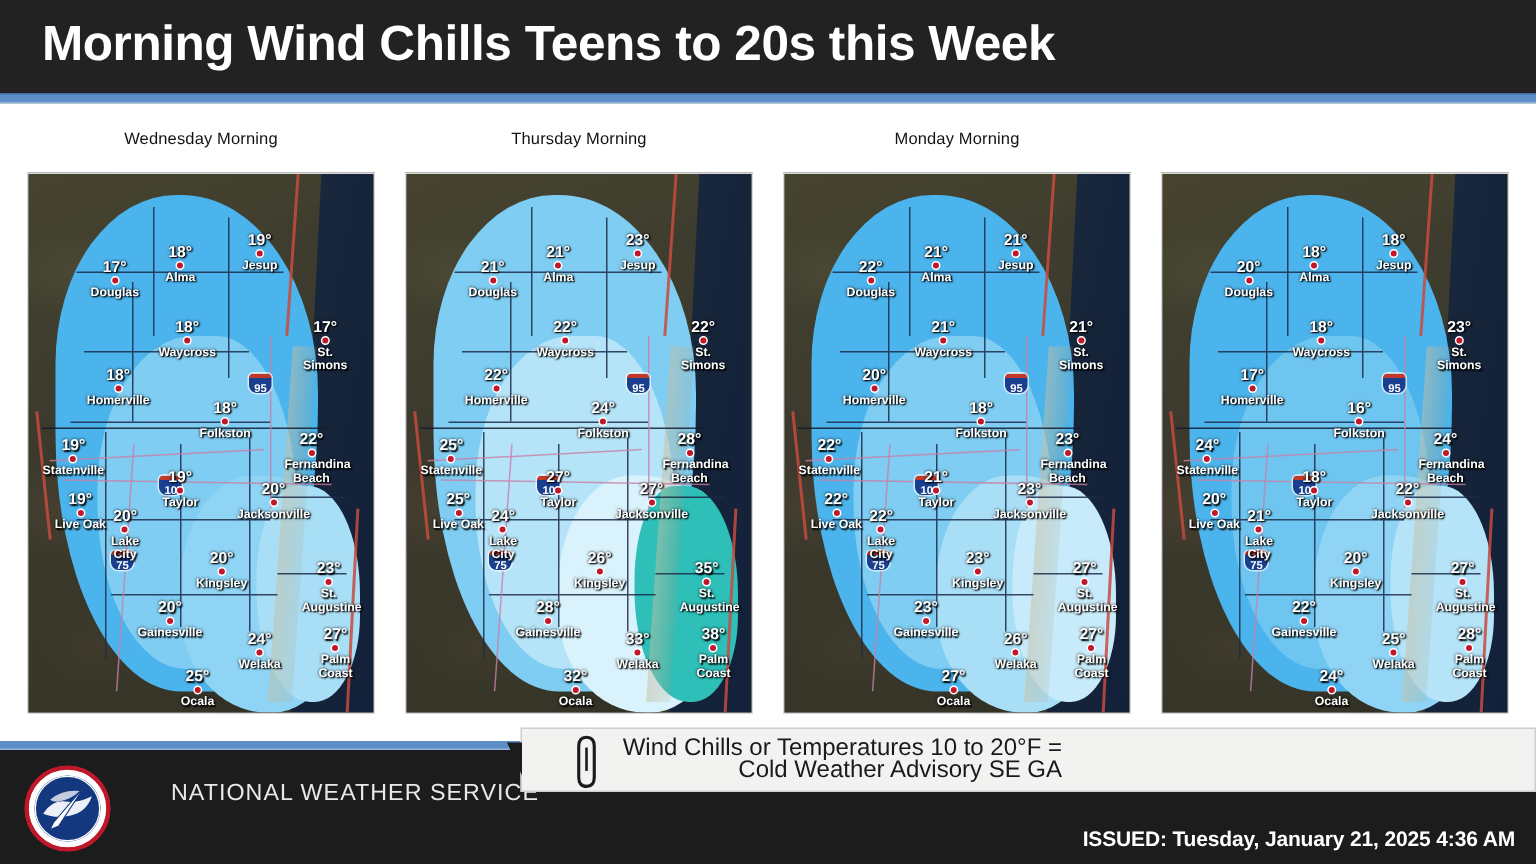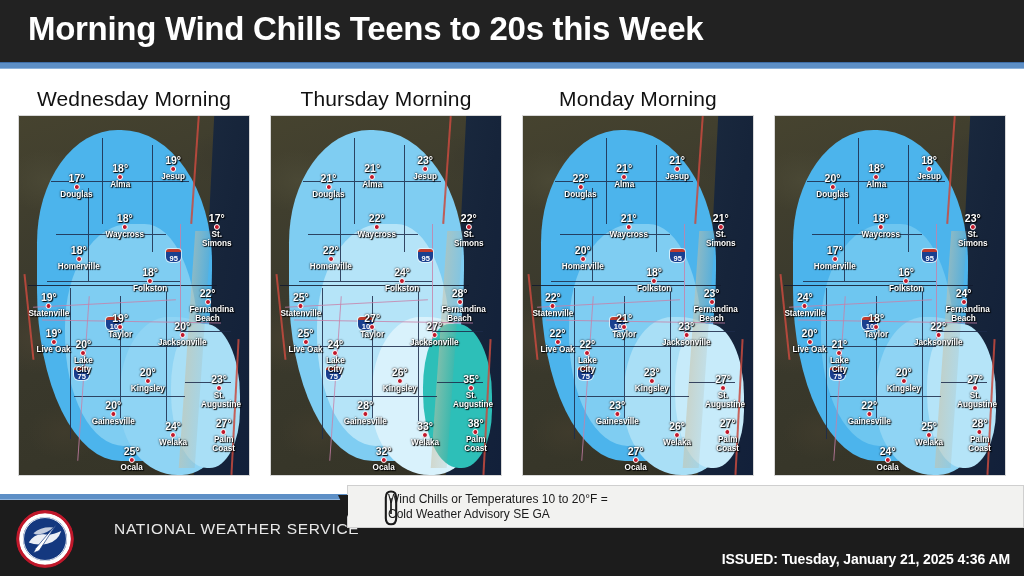--- a/index.html
+++ b/index.html
@@ -26,21 +26,21 @@
     border-bottom:1px solid #8fb4dd;
   }
   
   #content {
     position:absolute; left:0; top:69px; width:1024px; height:425px;
     background:#ffffff;
   }
   .panel { position:absolute; top:0; width:248px; height:425px; }
   .panel-title {
     position:absolute; left:0; top:18px; width:248px;
-    text-align:center; font-size:21px; color:#111111;
+    text-align:center; font-size:11px; color:#111111;
     font-weight:400; letter-spacing:0.1px;
   }
   .map {
     position:absolute; left:8px; top:46px; width:232px; height:361px;
     background:#3a3a2e;
     overflow:hidden;
     border:1px solid #d8d8d8;
   }
   
   .terrain {
@@ -139,22 +139,22 @@
     background:#f2f2f0;
     border:1px solid #cfcfcf;
   }
   #legend::before {
     content:""; position:absolute; left:-10px; top:9px;
     width:0; height:0;
     border-top:22px solid #1c1c1c;
     border-left:10px solid transparent;
   }
   .legend-col {
-    position:absolute; top:6px; width:320px; text-align:left;
-    font-size:12px; color:#1a1a1a; line-height:14.5px;
+    position:absolute; top:6px; width:320px; text-align:right;
+    font-size:16px; color:#1a1a1a; line-height:14.5px;
   }
   #legend-left { left:40px; }
   #legend-right { left:348px; }
   #clip-icon {
     position:absolute; left:34px; top:2px; width:18px; height:38px;
   }
   #issued {
     position:absolute; right:14px; bottom:9px;
     color:#ffffff; font-size:14px; font-weight:bold; letter-spacing:-0.1px;
   }

